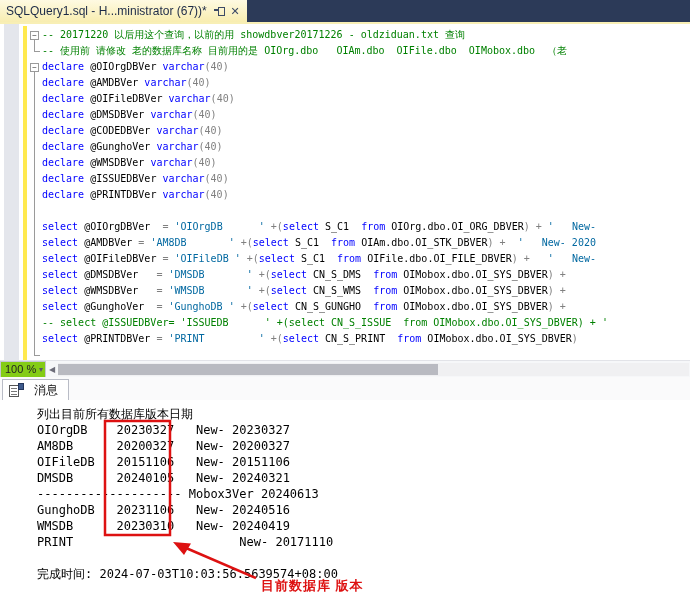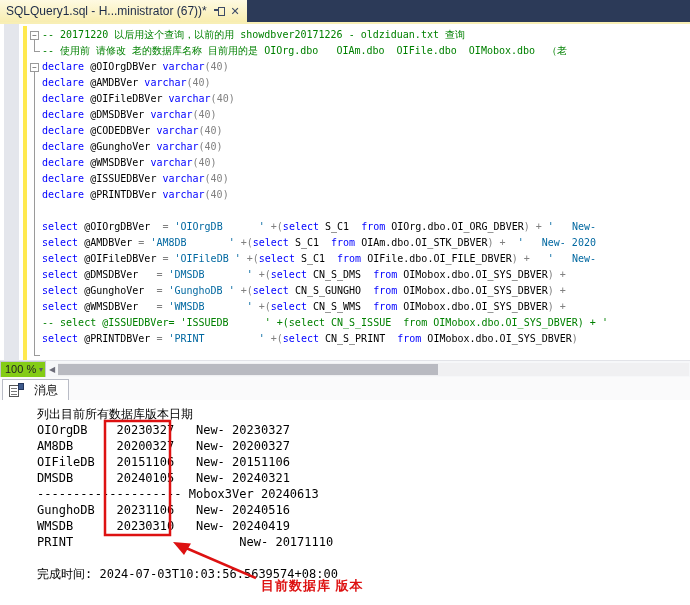--- a/index.html
+++ b/index.html
@@ -117,22 +117,22 @@
         <div class="cline"><span class="kw">declare </span><span class="pl">@CODEDBVer </span><span class="kw">varchar</span><span class="op">(40)</span></div>
         <div class="cline"><span class="kw">declare </span><span class="pl">@GunghoVer </span><span class="kw">varchar</span><span class="op">(40)</span></div>
         <div class="cline"><span class="kw">declare </span><span class="pl">@WMSDBVer </span><span class="kw">varchar</span><span class="op">(40)</span></div>
         <div class="cline"><span class="kw">declare </span><span class="pl">@ISSUEDBVer </span><span class="kw">varchar</span><span class="op">(40)</span></div>
         <div class="cline"><span class="kw">declare </span><span class="pl">@PRINTDBVer </span><span class="kw">varchar</span><span class="op">(40)</span></div>
         <div class="cline"> </div>
         <div class="cline"><span class="kw">select </span><span class="pl">@OIOrgDBVer  </span><span class="op">= </span><span class="str">'OIOrgDB      '</span><span class="op"> +(</span><span class="kw">select</span><span class="pl"> S_C1  </span><span class="kw">from</span><span class="pl"> OIOrg.dbo.OI_ORG_DBVER</span><span class="op">) + </span><span class="str">'   New-</span></div>
         <div class="cline"><span class="kw">select </span><span class="pl">@AMDBVer </span><span class="op">= </span><span class="str">'AM8DB       '</span><span class="op"> +(</span><span class="kw">select</span><span class="pl"> S_C1  </span><span class="kw">from</span><span class="pl"> OIAm.dbo.OI_STK_DBVER</span><span class="op">) +  </span><span class="str">'   New- 2020</span></div>
         <div class="cline"><span class="kw">select </span><span class="pl">@OIFileDBVer </span><span class="op">= </span><span class="str">'OIFileDB '</span><span class="op"> +(</span><span class="kw">select</span><span class="pl"> S_C1  </span><span class="kw">from</span><span class="pl"> OIFile.dbo.OI_FILE_DBVER</span><span class="op">) +   </span><span class="str">'   New-</span></div>
         <div class="cline"><span class="kw">select </span><span class="pl">@DMSDBVer   </span><span class="op">= </span><span class="str">'DMSDB       '</span><span class="op"> +(</span><span class="kw">select</span><span class="pl"> CN_S_DMS  </span><span class="kw">from</span><span class="pl"> OIMobox.dbo.OI_SYS_DBVER</span><span class="op">) +   </span></div>
+        <div class="cline"><span class="kw">select </span><span class="pl">@WMSDBVer   </span><span class="op">= </span><span class="str">'WMSDB       '</span><span class="op"> +(</span><span class="kw">select</span><span class="pl"> CN_S_WMS  </span><span class="kw">from</span><span class="pl"> OIMobox.dbo.OI_SYS_DBVER</span><span class="op">) +   </span></div>
         <div class="cline"><span class="kw">select </span><span class="pl">@GunghoVer  </span><span class="op">= </span><span class="str">'GunghoDB '</span><span class="op"> +(</span><span class="kw">select</span><span class="pl"> CN_S_GUNGHO  </span><span class="kw">from</span><span class="pl"> OIMobox.dbo.OI_SYS_DBVER</span><span class="op">) +    </span></div>
-        <div class="cline"><span class="kw">select </span><span class="pl">@WMSDBVer   </span><span class="op">= </span><span class="str">'WMSDB       '</span><span class="op"> +(</span><span class="kw">select</span><span class="pl"> CN_S_WMS  </span><span class="kw">from</span><span class="pl"> OIMobox.dbo.OI_SYS_DBVER</span><span class="op">) +   </span></div>
         <div class="cline"><span class="com">-- select @ISSUEDBVer= 'ISSUEDB      ' +(select CN_S_ISSUE  from OIMobox.dbo.OI_SYS_DBVER) + '</span></div>
         <div class="cline"><span class="kw">select </span><span class="pl">@PRINTDBVer </span><span class="op">= </span><span class="str">'PRINT         '</span><span class="op"> +(</span><span class="kw">select</span><span class="pl"> CN_S_PRINT  </span><span class="kw">from</span><span class="pl"> OIMobox.dbo.OI_SYS_DBVER</span><span class="op">)</span></div>
       </div>
   </div>
 
   <div class="hbar">
     <div class="zoombox">
       <span>100 %</span>
       <span class="caret">▾</span>
     </div>

